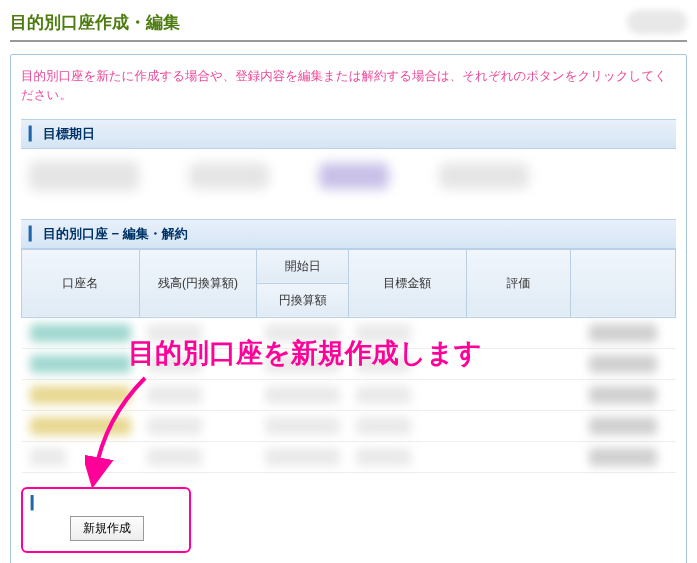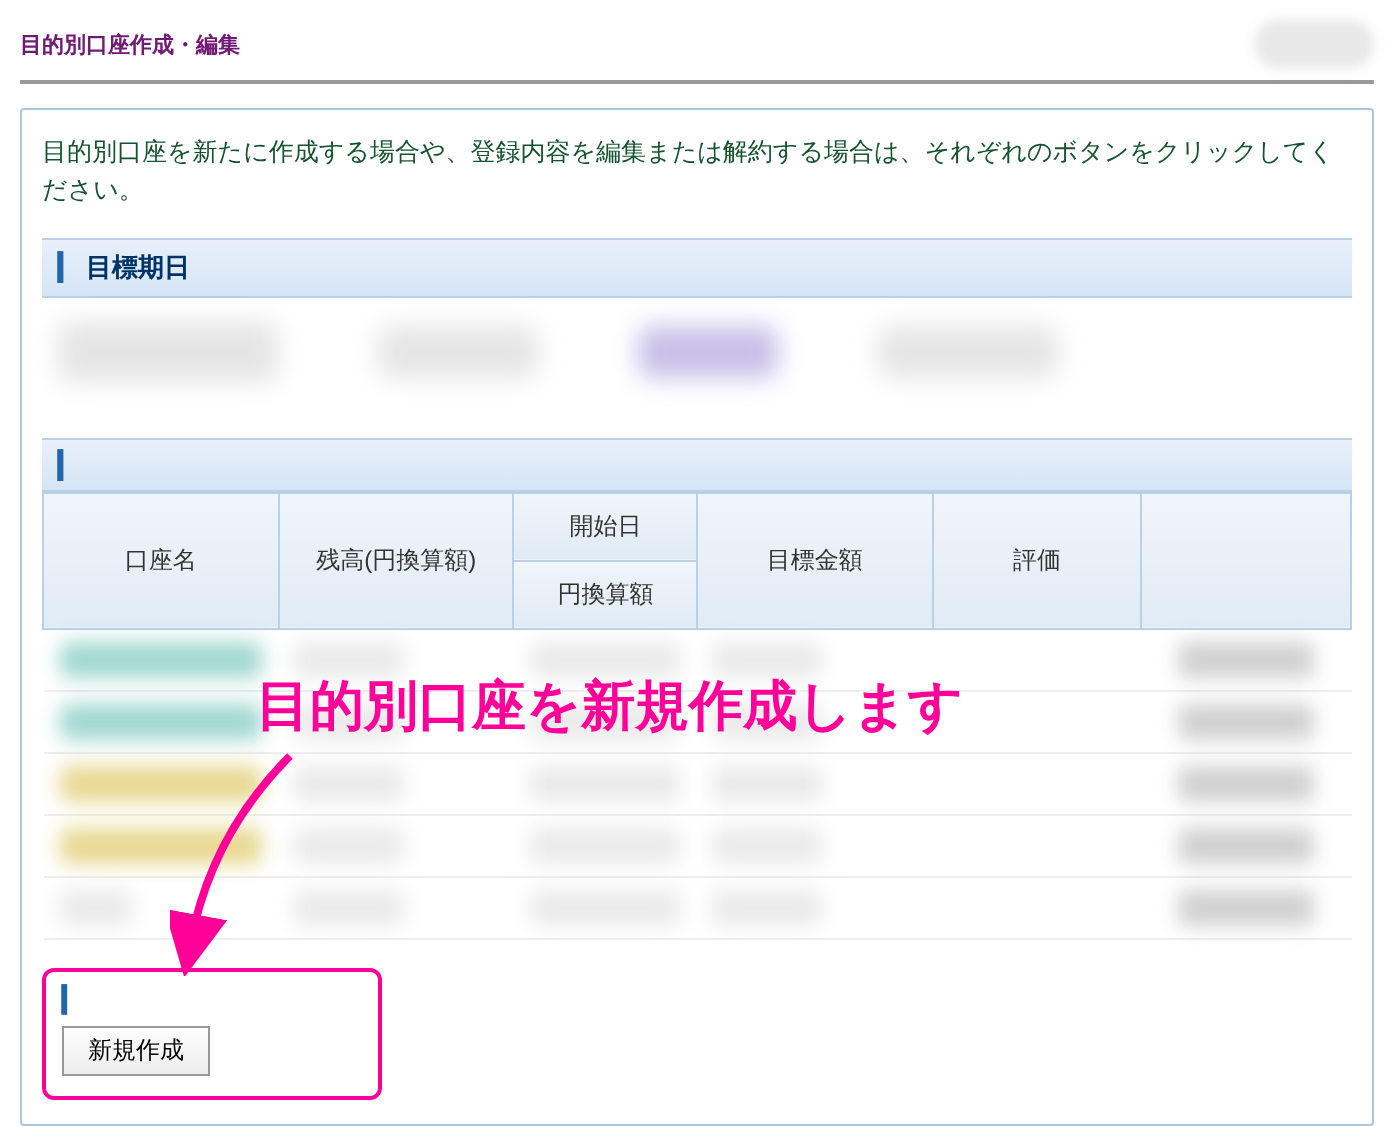--- a/index.html
+++ b/index.html
@@ -14,39 +14,39 @@
     }
     .page-header {
       display: flex;
       justify-content: space-between;
       align-items: center;
       border-bottom: 2px solid #999;
       padding-bottom: 6px;
       margin-bottom: 12px;
     }
     .page-title {
-      font-size: 11px;
-      font-weight: bold;
-      color: #701a75;
+      font-size: 17px;
+      font-weight: bold;
+      color: #4d7c0f;
     }
     .header-blur {
       width: 60px;
       height: 24px;
       background: #e8e8e8;
       border-radius: 12px;
       filter: blur(3px);
     }
     .content-panel {
       border: 1px solid #a8c8e0;
       padding: 12px 10px;
       background: #fff;
       border-radius: 2px;
     }
     .instruction {
-      color: #14532d;
+      color: #ec4899;
       font-size: 12.5px;
       margin-bottom: 14px;
       line-height: 1.5;
     }
     .section-header {
       background: linear-gradient(to bottom, #e8f0fa, #d5e5f5);
       border-top: 1px solid #b8d0e8;
       border-bottom: 1px solid #b8d0e8;
       padding: 5px 8px;
       font-size: 13px;
@@ -122,20 +122,21 @@
       gap: 3px;
       margin-bottom: 6px;
     }
     .create-button {
       border: 1px solid #999;
       background: linear-gradient(to bottom, #fdfdfd, #ededed);
       padding: 3px 12px;
       font-size: 12px;
       cursor: pointer;
       font-family: inherit;
+      margin-left: 39px;
     }
 
     .annotation-text {
       position: absolute;
       top: 325px;
       left: 118px;
       font-size: 27px;
       font-weight: bold;
       color: #ff0099;
       white-space: nowrap;
@@ -174,20 +175,21 @@
     </div>
     <div class="repres-body">
       <div class="blur-box bb1"></div>
       <div class="blur-box bb2"></div>
       <div class="blur-box bb3"></div>
       <div class="blur-box bb4"></div>
     </div>
 
     <div class="section-header">
       <span class="section-marker">▎</span>
+      <span>目的別口座 − 編集・解約</span>
     </div>
 
     <table>
       <thead>
         <tr>
           <th rowspan="2" style="width:18%">口座名</th>
           <th rowspan="2" style="width:18%">残高(円換算額)</th>
           <th style="width:14%">開始日</th>
           <th rowspan="2" style="width:18%">目標金額</th>
           <th rowspan="2" style="width:16%">評価</th>

